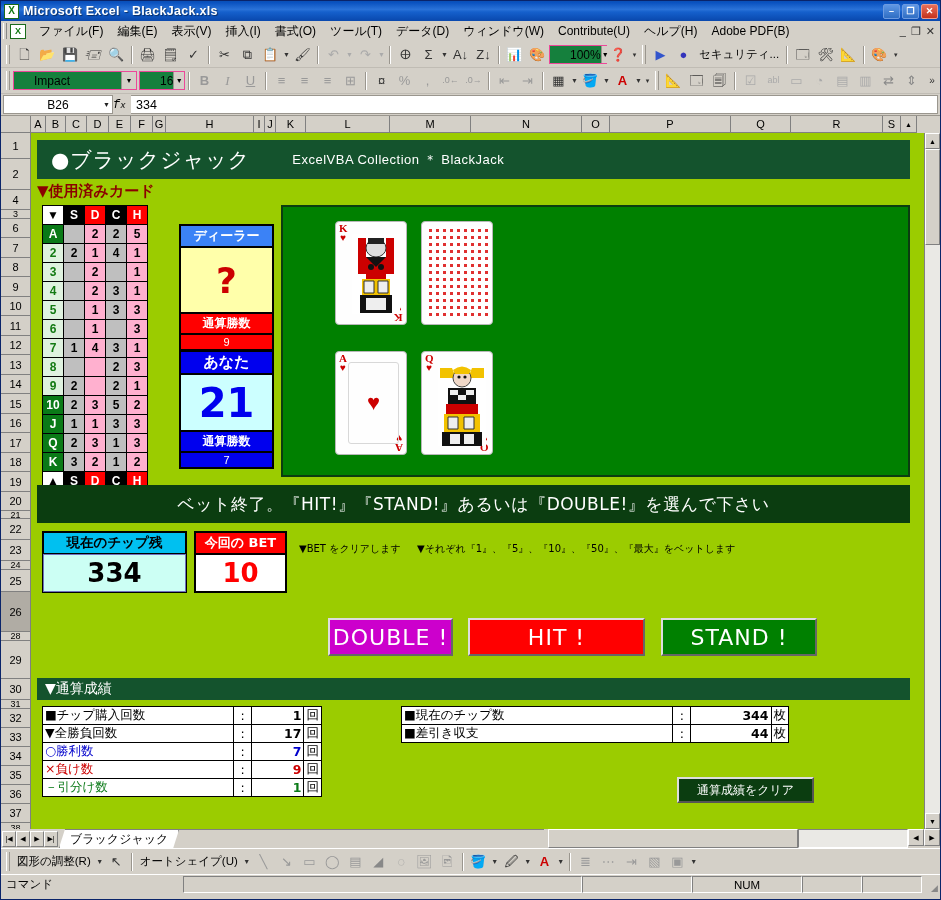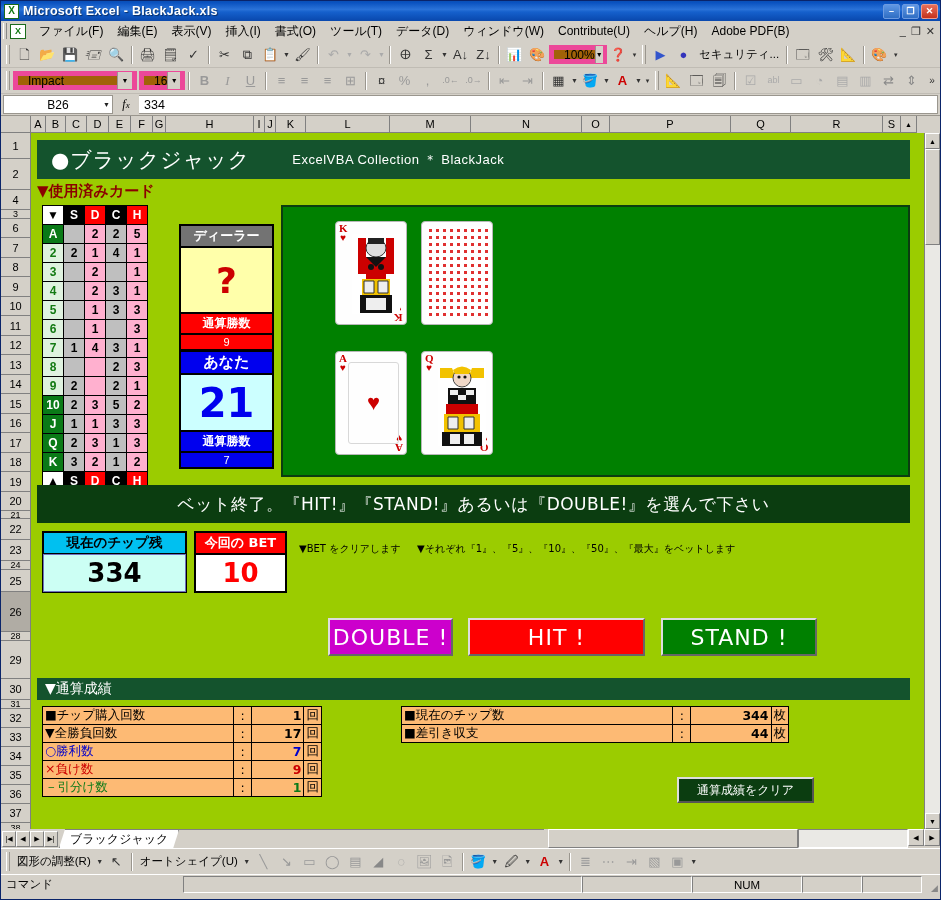--- a/index.html
+++ b/index.html
@@ -83,44 +83,44 @@
   .tgrip { width: 4px; height: 19px; margin: 0 3px;
     border-left: 1px solid #fff; border-right: 1px solid #9a968e; }
   .tbtn {
     width: 23px; height: 22px; margin: 0 0px;
     display: flex; align-items: center; justify-content: center;
     font-size: 13px; color: #333; line-height: 1;
   }
   .tsep { width: 1px; height: 18px; margin: 0 3px;
     border-left: 1px solid #9a968e; border-right: 1px solid #fff; }
   .tcombo {
-    height: 19px; background: #a16207; border: 5px solid #ec4899;
+    height: 19px; background: #15803d; border: 1px solid #ec4899;
     display: flex; align-items: center; font-size: 12px;
-    padding-left: 10px; color: #000;
+    padding-left: 20px; color: #000;
   }
   .tcombo .arw {
     margin-left: auto; width: 15px; height: 17px; background: #d4d0c8;
     border-left: 1px solid #9a968e;
     display: flex; align-items: center; justify-content: center; font-size: 7px;
   }
   .tlabel { font-size: 11.5px; color: #000; padding: 0 4px; white-space: nowrap; }
 
   
   .formulabar {
     height: 22px; background: #d4d0c8; display: flex; align-items: center;
     padding: 1px 2px; border-bottom: 1px solid #9a968e;
   }
   .namebox {
     width: 110px; height: 19px; background: #fff; border: 1px solid #9a968e;
     display: flex; align-items: center; justify-content: center;
     font-size: 12px; position: relative;
   }
   .namebox .arw { position: absolute; right: 2px; font-size: 7px; color: #222; }
-  .fx { width: 26px; text-align: center; font-style: italic; font-size: 12px;
-        font-family: Liberation Serif, serif; }
+  .fx { width: 18px; font-style: italic; font-size: 12px;
+        font-family: Liberation Mono, monospace; }
   .fx .sub { font-size: 9px; }
   .fbinput {
     flex: 1; height: 19px; background: #fff; border: 1px solid #9a968e;
     border-left: none; display: flex; align-items: center; padding-left: 5px;
     font-size: 12.5px;
   }
 
   
   .gridwrap { position: relative; height: 713px; background: #fff; display: flex; flex-direction: column; }
   .colhdr { display: flex; height: 17px; background: #d4d0c8; }
@@ -199,21 +199,21 @@
   .hint { position: absolute; font-size: 10px; color: #000;
     font-family: "DejaVu Sans", sans-serif; white-space: nowrap; }
 
   .actbtn {
     position: absolute; display: flex; align-items: center; justify-content: center;
     color: #fff; font-family: "Impact","DejaVu Sans",sans-serif;
     font-size: 22px; letter-spacing: 1px;
     border: 2px solid; border-color: #ddd #666 #666 #ddd;
   }
 
-  table.stats { border-collapse: collapse; position: absolute; background: #fdba74; }
+  table.stats { border-collapse: collapse; position: absolute; background: #ffffff; }
   table.stats td {
     border: 1px solid #000; font-size: 12.5px; height: 16px;
     font-family: "DejaVu Sans", sans-serif; padding: 0 2px;
   }
   .st-lab { white-space: nowrap; }
   .st-col { text-align: center; width: 18px; }
   .st-val { text-align: right; font-weight: bold; padding-right: 4px; }
   .st-unit { text-align: center; width: 16px; font-size: 10px; }
 
   .clearbtn {
@@ -591,21 +591,21 @@
               <td class="hdr-wht">▲</td>
               <td class="hdr-blk">S</td>
               <td class="hdr-red">D</td>
               <td class="hdr-blk">C</td>
               <td class="hdr-red">H</td>
             </tr>
           </tbody>
         </table>
 
         <div class="panel" style="left:148px;top:91px;width:95px">
-          <div class="ph" style="background:#737373;font-size:13px;padding:1px 0;border-bottom:2px solid #000">ディーラー</div>
+          <div class="ph" style="background:#3b82f6;font-size:13px;padding:1px 0;border-bottom:2px solid #000">ディーラー</div>
           <div class="pv" style="background:#ffffaa;color:#cc0000;font-size:36px;height:66px;line-height:66px;border-bottom:2px solid #000">?</div>
           <div class="pw" style="background:#ff0000;font-size:12px;padding:1px 0;border-bottom:2px solid #000">通算勝数</div>
           <div class="pn" style="background:#ff0000;font-size:11px;padding:1px 0">9</div>
         </div>
 
         <div class="panel" style="left:148px;top:217px;width:95px">
           <div class="ph" style="background:#0000ee;font-size:15px;padding:1px 0;border-bottom:2px solid #000">あなた</div>
           <div class="pv" style="background:#ccffff;color:#0000ee;font-size:40px;height:57px;line-height:57px;border-bottom:2px solid #000">21</div>
           <div class="pw" style="background:#0000ee;font-size:12px;padding:1px 0;border-bottom:2px solid #000">通算勝数</div>
           <div class="pn" style="background:#0000ee;font-size:11px;padding:1px 0">7</div>

